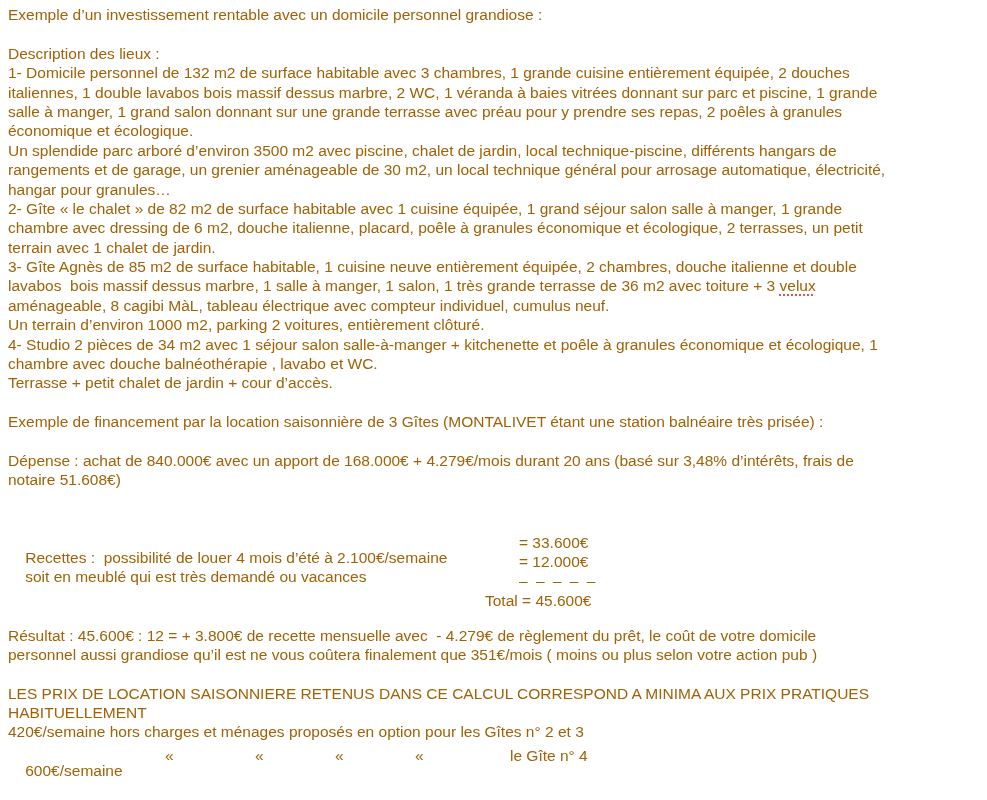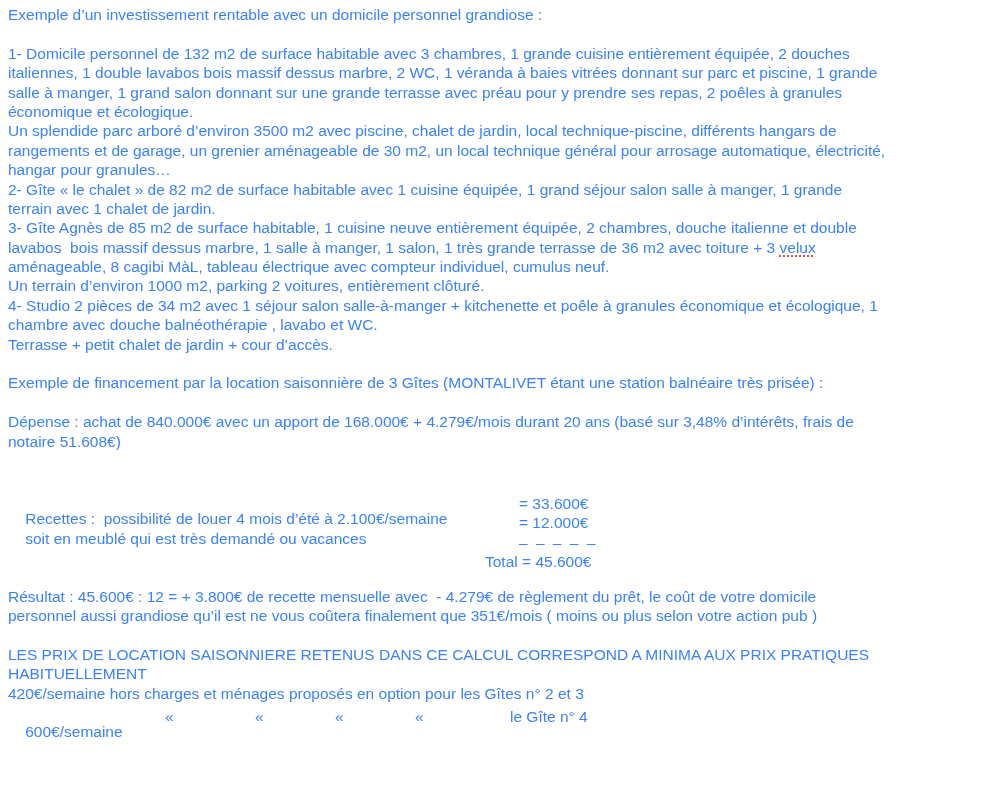--- a/index.html
+++ b/index.html
@@ -12,21 +12,21 @@
   }
   .page {
     position: relative;
     width: 987px;
     height: 800px;
     box-sizing: border-box;
     padding: 5px 4px 0 8px;
     font-family: "Liberation Sans", "DejaVu Sans", sans-serif;
     font-size: 15.5px;
     line-height: 19.4px;
-    color: #3b82f6;
+    color: #a16207;
     background: #ffffff;
   }
   .line {
     height: 19.4px;
     white-space: pre;
     overflow: visible;
   }
   .row {
     position: relative;
     height: 19.4px;
@@ -44,28 +44,30 @@
   }
 </style>
 </head>
 <body>
 
 <div class="page">
 
   <div class="line">Exemple d’un investissement rentable avec un domicile personnel grandiose :</div>
   <div class="line"></div>
 
+  <div class="line">Description des lieux :</div>
   <div class="line">1- Domicile personnel de 132 m2 de surface habitable avec 3 chambres, 1 grande cuisine entièrement équipée, 2 douches</div>
   <div class="line">italiennes, 1 double lavabos bois massif dessus marbre, 2 WC, 1 véranda à baies vitrées donnant sur parc et piscine, 1 grande</div>
   <div class="line">salle à manger, 1 grand salon donnant sur une grande terrasse avec préau pour y prendre ses repas, 2 poêles à granules</div>
   <div class="line">économique et écologique.</div>
   <div class="line">Un splendide parc arboré d’environ 3500 m2 avec piscine, chalet de jardin, local technique-piscine, différents hangars de</div>
   <div class="line">rangements et de garage, un grenier aménageable de 30 m2, un local technique général pour arrosage automatique, électricité,</div>
   <div class="line">hangar pour granules…</div>
   <div class="line">2- Gîte « le chalet » de 82 m2 de surface habitable avec 1 cuisine équipée, 1 grand séjour salon salle à manger, 1 grande</div>
+  <div class="line">chambre avec dressing de 6 m2, douche italienne, placard, poêle à granules économique et écologique, 2 terrasses, un petit</div>
   <div class="line">terrain avec 1 chalet de jardin.</div>
   <div class="line">3- Gîte Agnès de 85 m2 de surface habitable, 1 cuisine neuve entièrement équipée, 2 chambres, douche italienne et double</div>
 
   <div class="line"><span>lavabos  bois massif dessus marbre, 1 salle à manger, 1 salon, 1 très grande terrasse de 36 m2 avec toiture + 3 </span><span class="misspelled">velux</span></div>
 
   <div class="line">aménageable, 8 cagibi MàL, tableau électrique avec compteur individuel, cumulus neuf.</div>
   <div class="line">Un terrain d’environ 1000 m2, parking 2 voitures, entièrement clôturé.</div>
   <div class="line">4- Studio 2 pièces de 34 m2 avec 1 séjour salon salle-à-manger + kitchenette et poêle à granules économique et écologique, 1</div>
   <div class="line">chambre avec douche balnéothérapie , lavabo et WC.</div>
   <div class="line">Terrasse + petit chalet de jardin + cour d’accès.</div>

